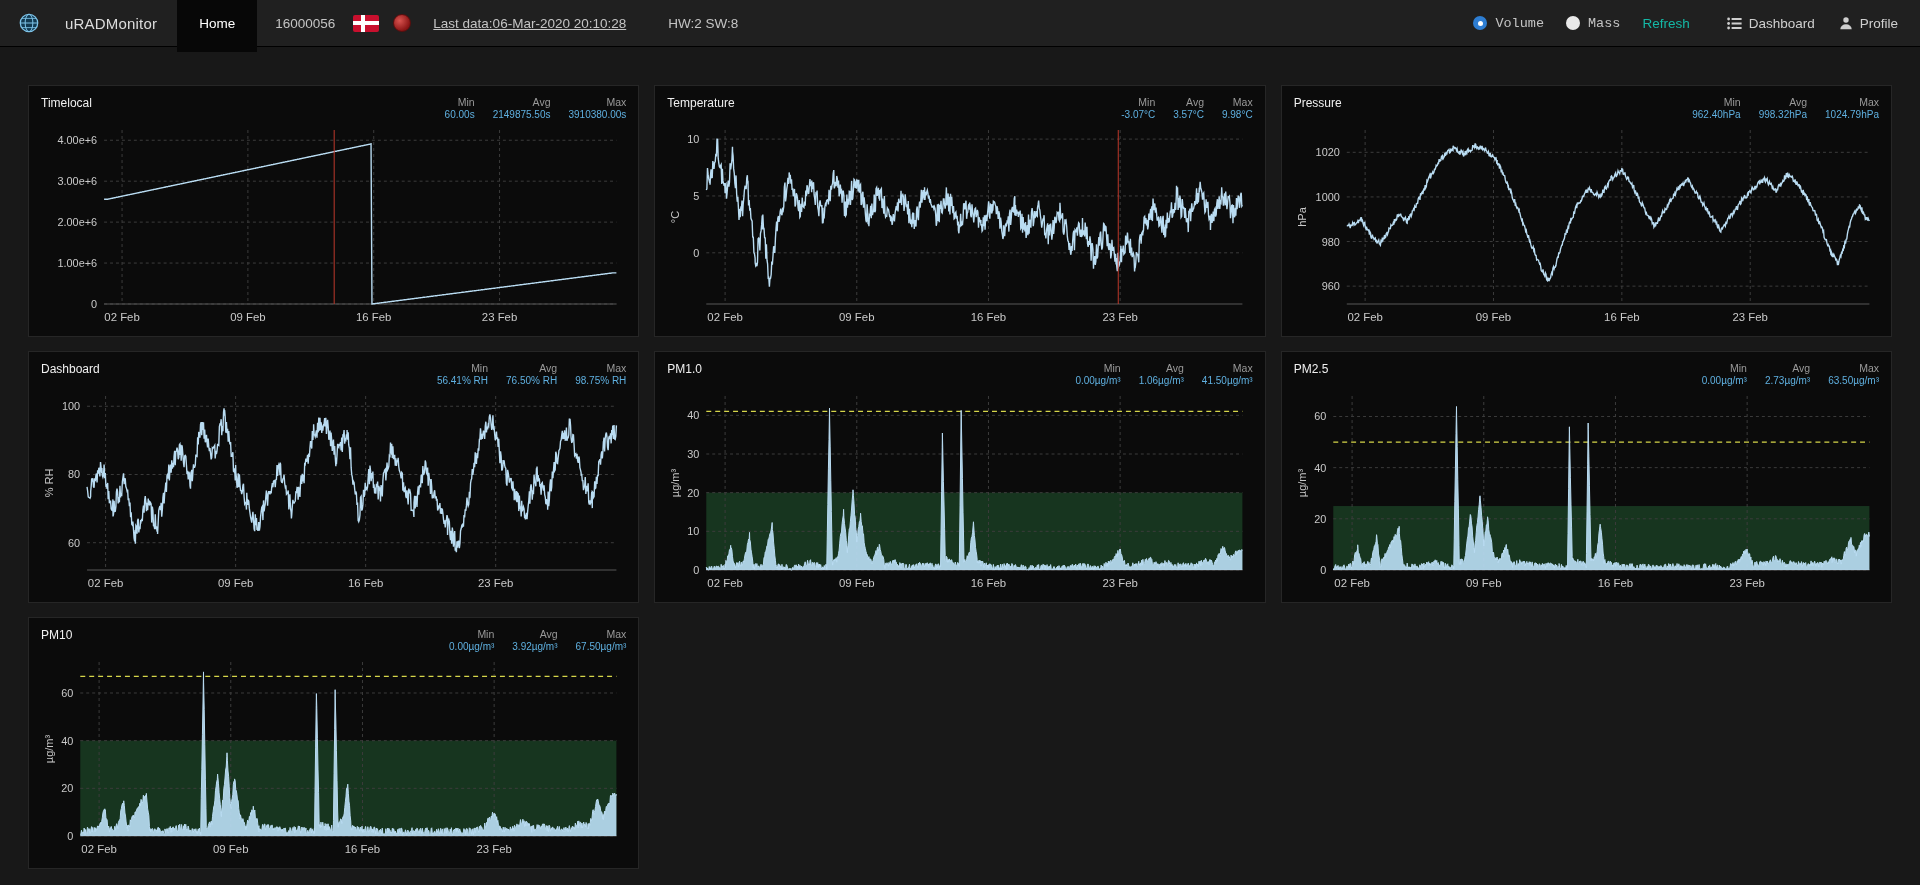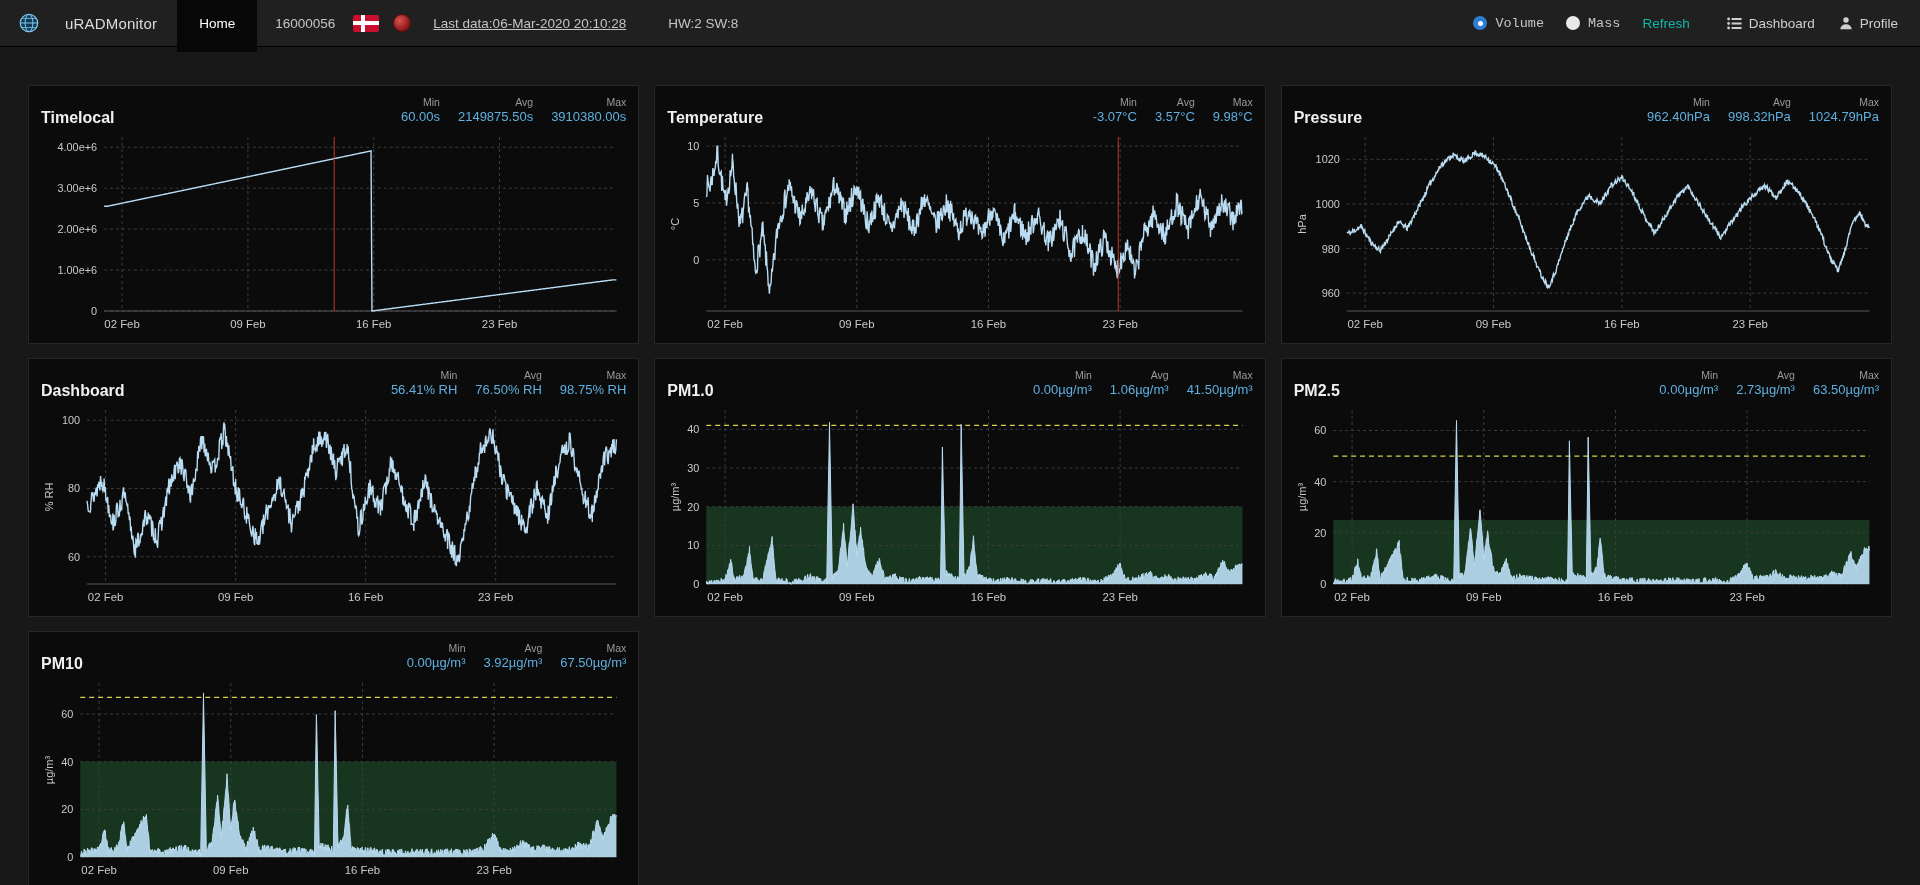--- a/index.html
+++ b/index.html
@@ -31,24 +31,24 @@
     display:flex; align-items:center; gap:26px; padding:0 12px; color:#eee; cursor:pointer; margin-right:22px; min-width:232px; justify-content:space-between; }
   .caret { color:#999; font-size:11px; }
   .txt-btn { cursor:pointer; margin-right:37px; color:#14b8a6; }
   .icon-btn { display:flex; align-items:center; gap:7px; cursor:pointer; margin-right:24px; color:#cfcfcf; }
   .icon-btn:last-child { margin-right:4px; }
 
   
   .grid { padding:38px 28px 0 28px; display:grid; grid-template-columns:repeat(3,1fr); gap:14px 15px; }
   .panel { background:#0b0b0b; border:1px solid #262626; padding:10px 12px 8px 12px; }
   .panel-head { display:flex; justify-content:space-between; align-items:flex-start; margin-bottom:2px; }
-  .panel-title { font-size:16px; font-weight:bold; color:#f0f0f0;margin-top:13px; }
+  .panel-title { font-size:12px; font-weight:normal; color:#f0f0f0; }
   .stats { display:grid; grid-template-columns:repeat(3,auto); column-gap:18px; row-gap:1px; text-align:right; }
   .stats .sl { color:#9a9a9a; font-size:10.5px; }
-  .stats .sv { color:#5fb0e0; font-size:13px; }
+  .stats .sv { color:#5fb0e0; font-size:10px; }
   .chart { width:100%; height:206px; display:block; }
   .chart text { font-family:"Liberation Sans", sans-serif; }
   [data-interactable="true"] { cursor:pointer; }
 </style>
 </head>
 <body>
 
 <header class="navbar" data-interactable="false">
   <div class="brand" data-interactable="false">
     <svg width="22" height="22" viewBox="0 0 24 24" data-interactable="false">

